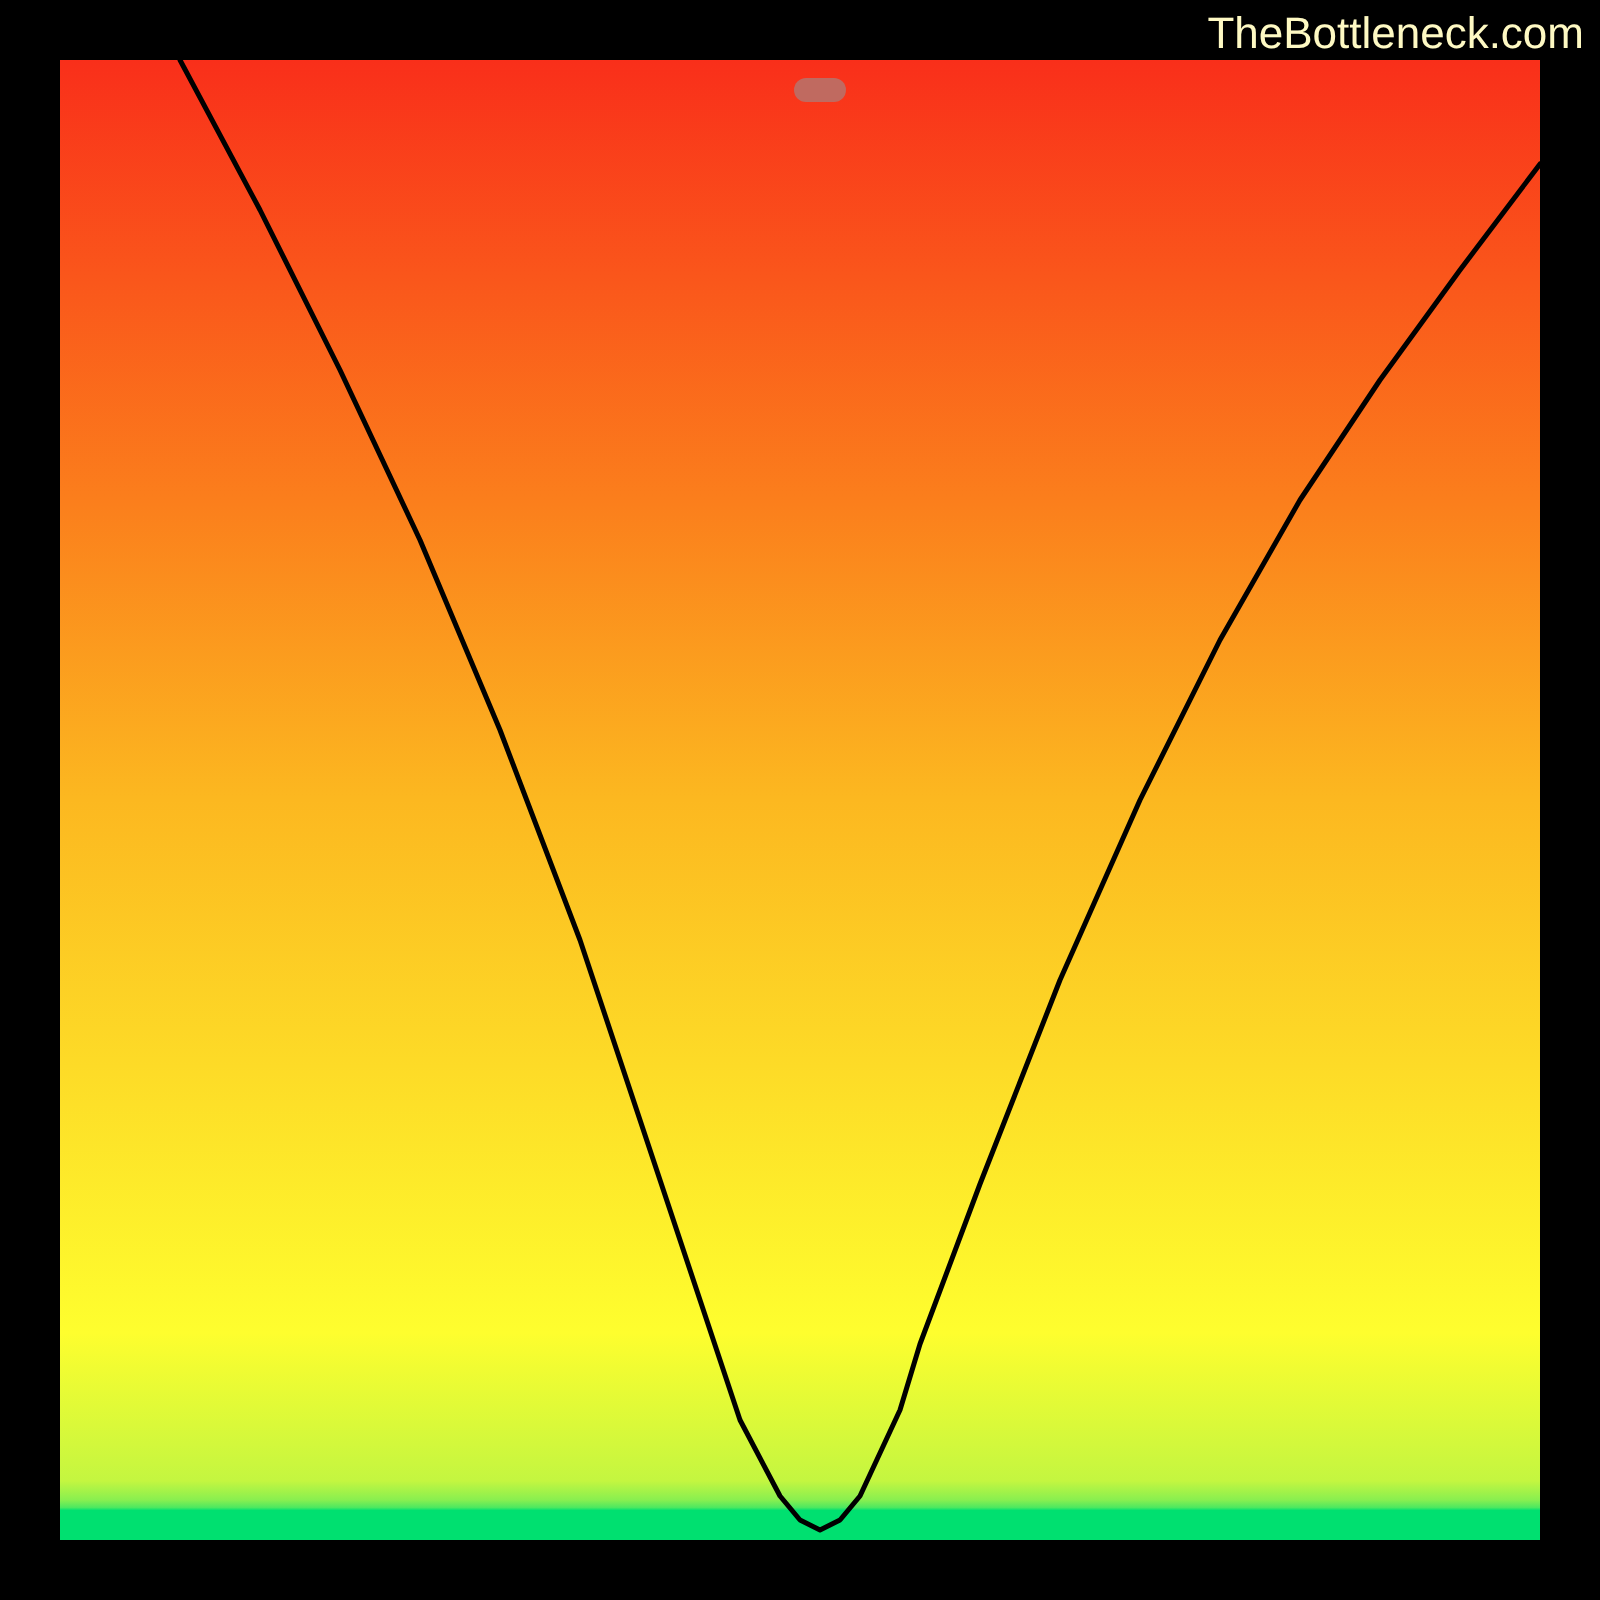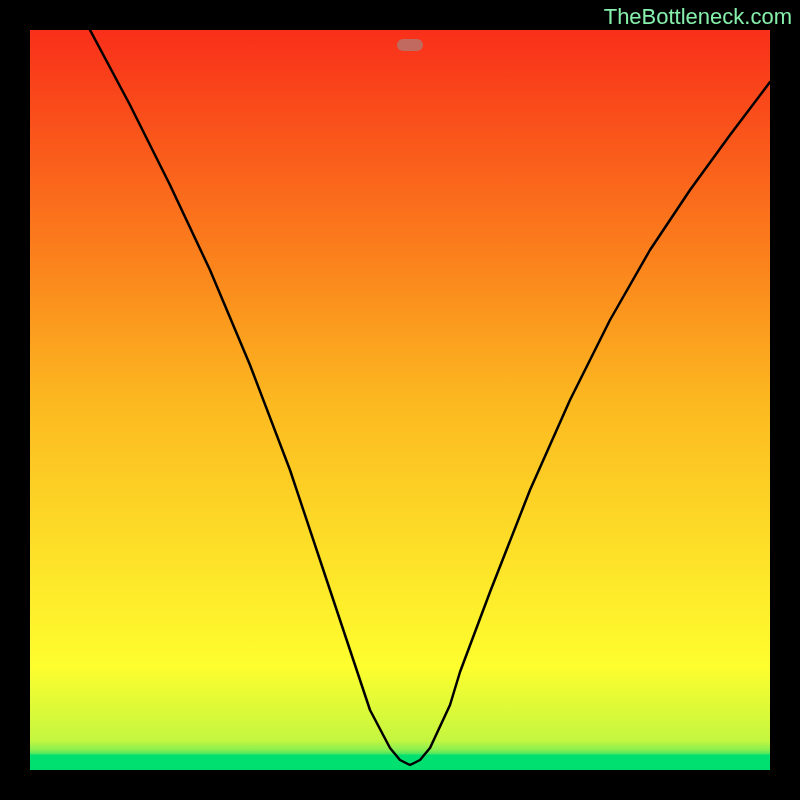--- a/index.html
+++ b/index.html
@@ -32,21 +32,21 @@
       #fb7f1c 70%,
       #f92f1a 100%);
     overflow: hidden;
   }
   .watermark {
     position: absolute;
     top: 4px;
     right: 8px;
     font-family: Arial, Helvetica, sans-serif;
     font-size: 22px;
-    color: #86efac;
+    color: #fef9c3;
     user-select: none;
   }
   svg.curve {
     position: absolute;
     left: 0;
     top: 0;
     width: 740px;
     height: 740px;
   }
   .marker {

